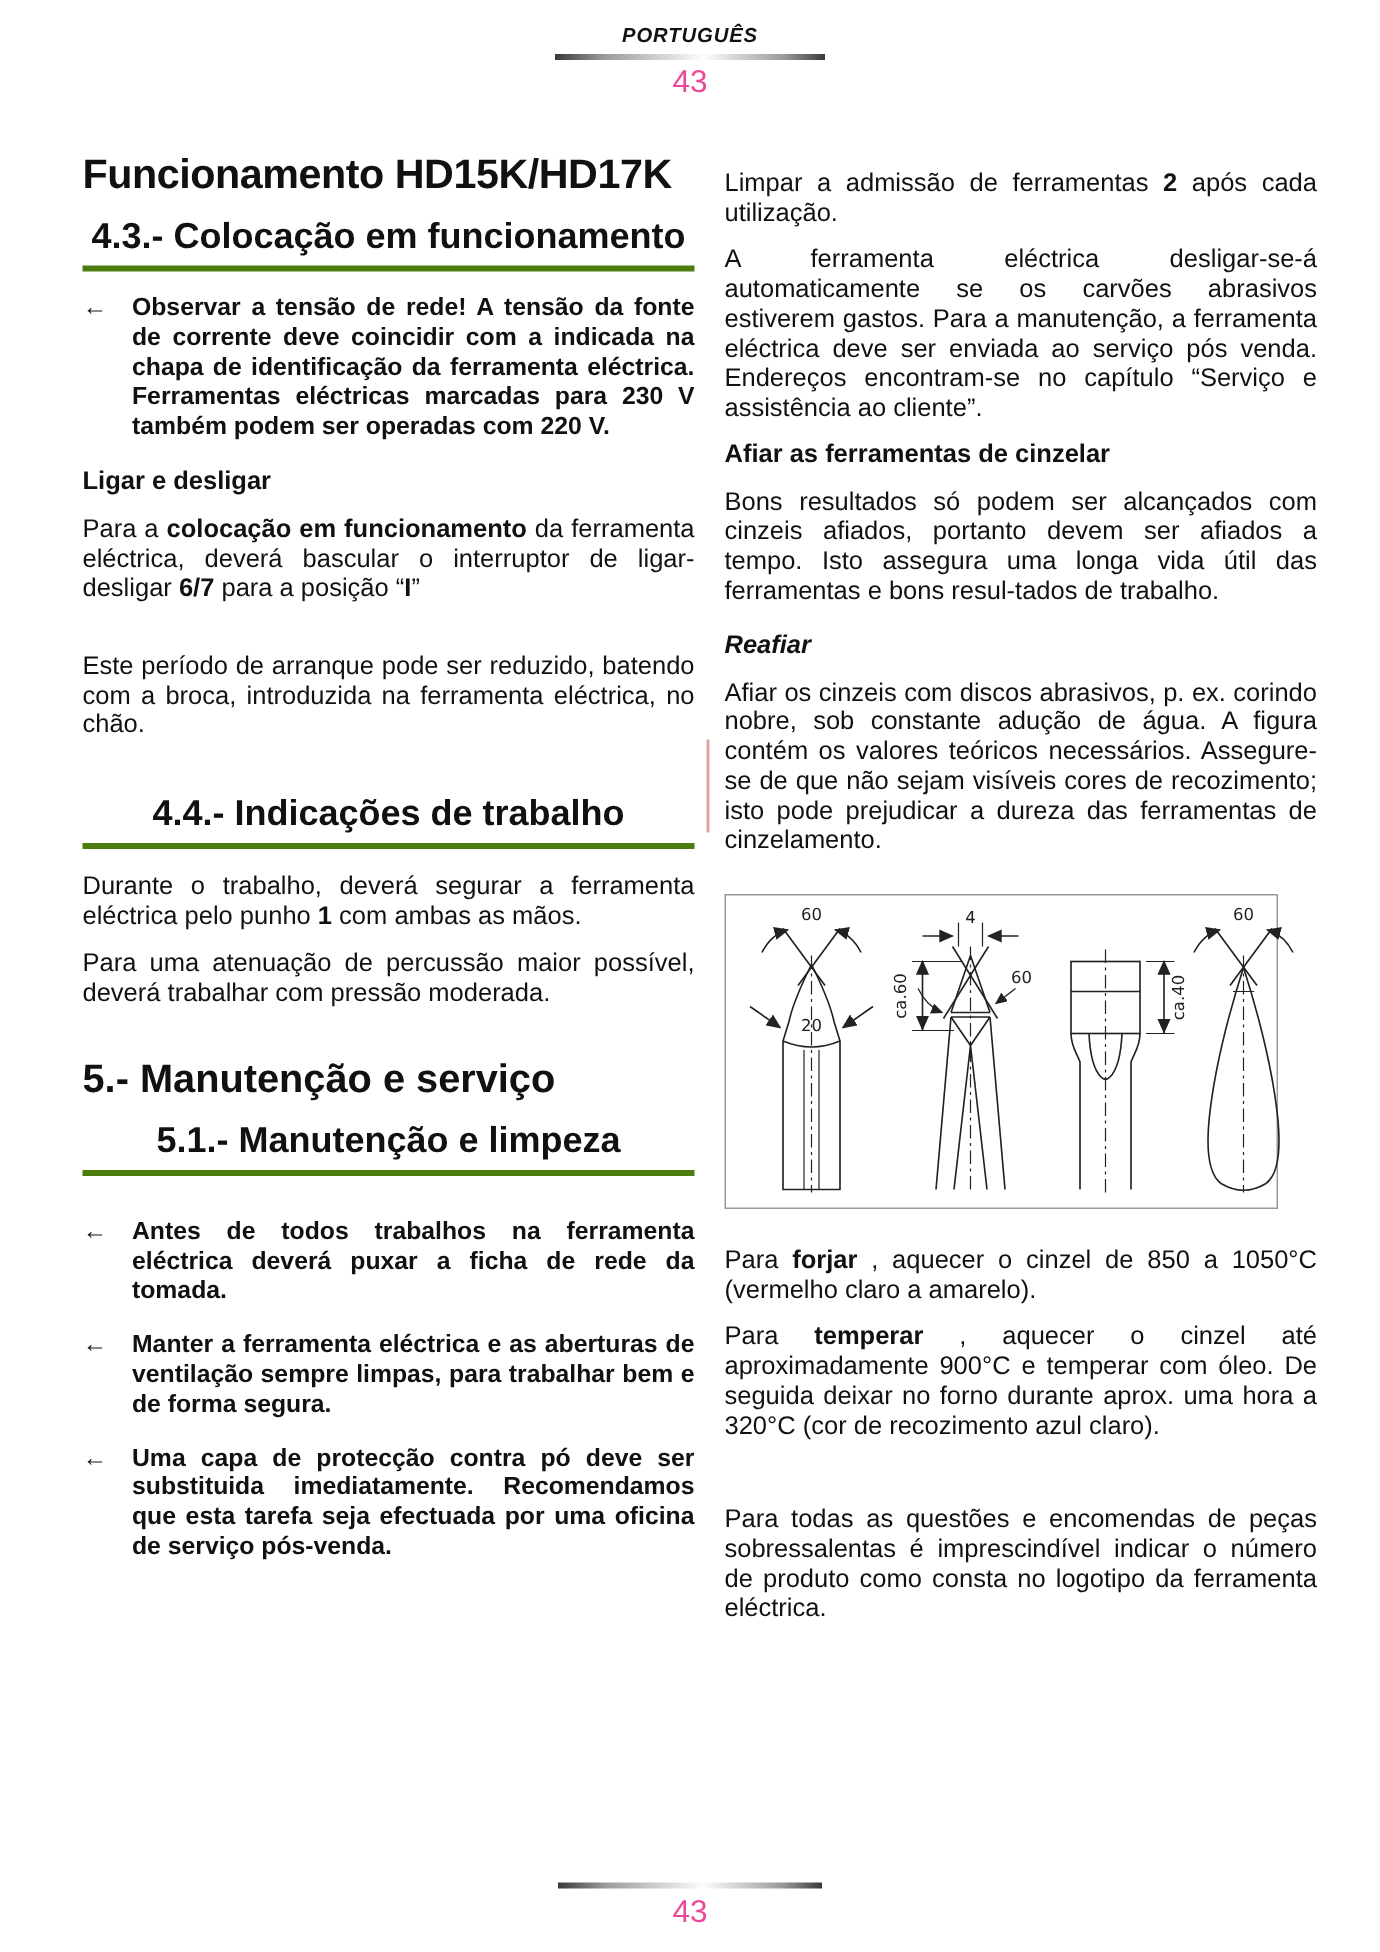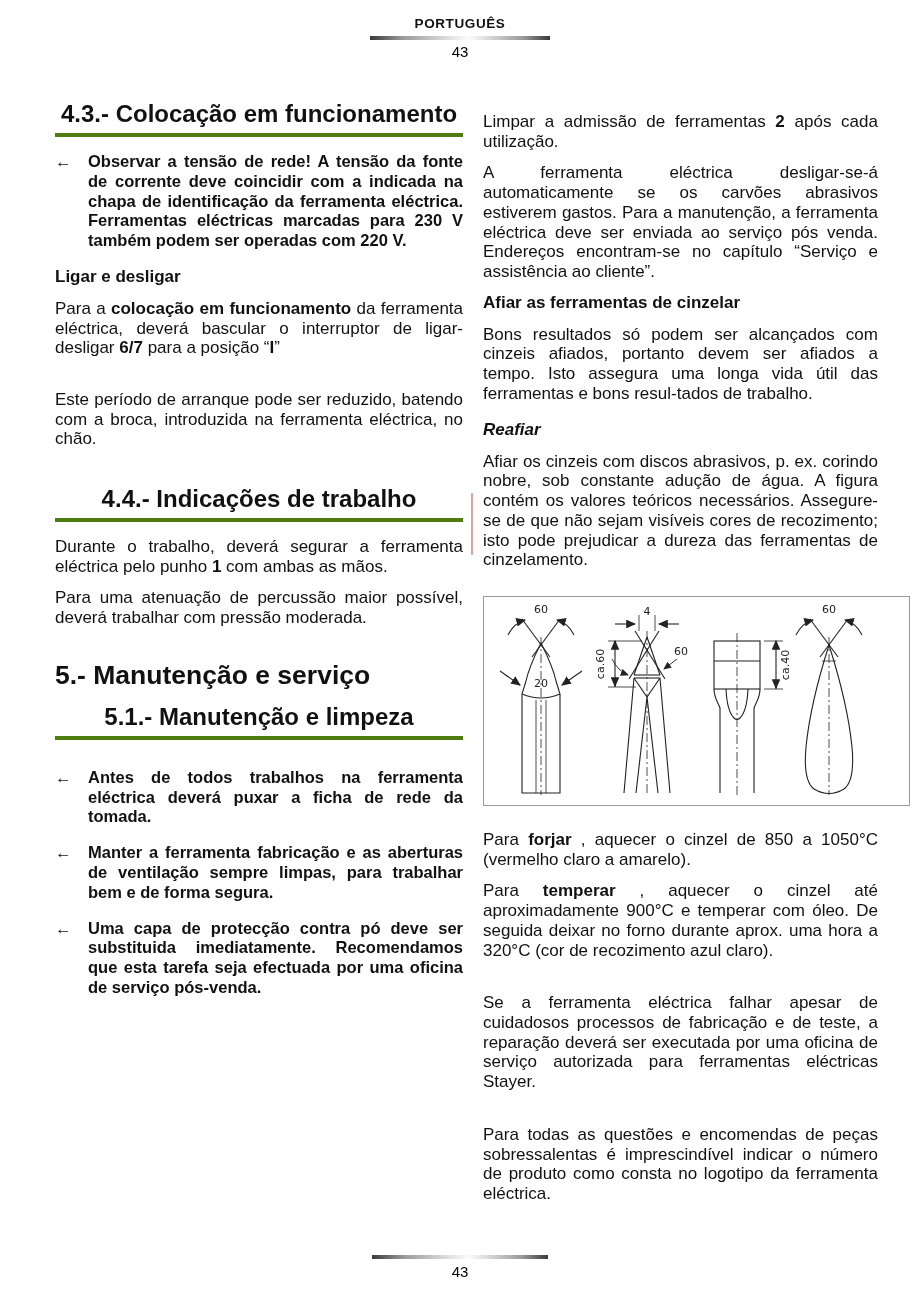--- a/index.html
+++ b/index.html
@@ -3,24 +3,24 @@
 <meta charset="utf-8">
 <style>
   html,body{margin:0;padding:0;background:#ffffff;}
   .page{
     position:relative;width:920px;height:1301px;background:#fff;
     font-family:"Liberation Sans","DejaVu Sans",sans-serif;color:#111;
     overflow:hidden;
   }
   
   .page-header{position:absolute;top:16px;left:0;width:100%;text-align:center;}
-  .lang-label{font-size:13.5px;font-weight:bold;letter-spacing:.6px;}
+  .lang-label{font-size:13.5px;font-weight:bold;letter-spacing:.6px;font-style:italic;}
   .rule-bar{height:4px;width:180px;margin:5px auto 3px;
     background:linear-gradient(to right,#3a3a3a,#9a9a9a 18%,#fdfdfd 55%,#9a9a9a 85%,#3a3a3a);}
-  .page-num{font-size:15px;color:#000000;}
+  .page-num{font-size:21px;color:#ec4899;}
   .page-footer{position:absolute;top:1255px;left:0;width:100%;text-align:center;}
   .page-footer .rule-bar{width:176px;margin:0 auto 4px;}
 
   
   .col-left{position:absolute;left:55px;top:100px;width:408px;}
   .col-right{position:absolute;left:483px;top:100px;width:395px;}
 
   p{margin:12px 0 11px;font-size:17px;line-height:1.16;text-align:justify;}
   b{font-weight:bold;}
 
@@ -32,41 +32,42 @@
   h3.sub-h{font-size:17px;font-weight:bold;margin:10px 0 3px;}
 
   .warn-item{display:flex;font-weight:bold;font-size:16.5px;line-height:1.2;margin:0 0 16px;}
   .warn-arrow{flex:none;width:33px;font-weight:bold;}
   .warn-text{flex:1;text-align:justify;}
   .warn-block{margin-top:28px;}
 
   .gap-s{height:10px;}
 
   
-  .figure-box{box-sizing:border-box;width:427px;height:210px;border:1px solid #999;
+  .figure-box{box-sizing:border-box;width:369px;height:210px;border:1px solid #999;
     margin:26px 0 24px;background:#fff;}
   .figure-box svg{display:block;}
   .fig-label{font-size:11px;fill:#222;font-family:"DejaVu Sans",sans-serif;}
 
   
   .revision-mark{position:absolute;left:471px;top:493px;width:2px;height:62px;
     background:#dd8a8a;opacity:.8;}
 </style>
 </head>
 <body>
 
 <div class="page">
 
   <div class="page-header">
     <div class="lang-label">PORTUGUÊS</div>
     <div class="rule-bar"></div>
     <div class="page-num">43</div>
   </div>
 
   <div class="col-left">
+    <h1 class="main-h">Funcionamento HD15K/HD17K</h1>
     <h2 class="sec-h">4.3.- Colocação em funcionamento</h2>
 
     <div class="warn-item">
       <span class="warn-arrow">←</span>
       <span class="warn-text">Observar a tensão de rede! A tensão da fonte de corrente deve coincidir com a indicada na chapa de identificação da ferramenta eléctrica. Ferramentas eléctricas marcadas para 230 V também podem ser operadas com 220 V.</span>
     </div>
 
     <h3 class="sub-h">Ligar e desligar</h3>
     <p><span>Para a </span><b>colocação em funcionamento</b><span> da ferramenta eléctrica, deverá bascular o interruptor de ligar-desligar </span><b>6/7</b><span> para a posição “</span><b>I</b><span>”</span></p>
     <p><br><span>Este período de arranque pode ser reduzido, batendo com a broca, introduzida na ferramenta eléctrica, no chão.</span></p>
@@ -78,21 +79,21 @@
     <h1 class="main-h5">5.- Manutenção e serviço</h1>
     <h2 class="sec-h">5.1.- Manutenção e limpeza</h2>
 
     <div class="warn-block">
       <div class="warn-item">
         <span class="warn-arrow">←</span>
         <span class="warn-text">Antes de todos trabalhos na ferramenta eléctrica deverá puxar a ficha de rede da tomada.</span>
       </div>
       <div class="warn-item">
         <span class="warn-arrow">←</span>
-        <span class="warn-text">Manter a ferramenta fabricação e as aberturas de ventilação sempre limpas, para trabalhar bem e de forma segura.</span>
+        <span class="warn-text">Manter a ferramenta eléctrica e as aberturas de ventilação sempre limpas, para trabalhar bem e de forma segura.</span>
       </div>
       <div class="warn-item">
         <span class="warn-arrow">←</span>
         <span class="warn-text">Uma capa de protecção contra pó deve ser substituida imediatamente. Recomendamos que esta tarefa seja efectuada por uma oficina de serviço pós-venda.</span>
       </div>
     </div>
   </div>
 
   <div class="col-right">
     <p><span>Limpar a admissão de ferramentas </span><b>2</b><span> após cada utilização.</span></p>
@@ -178,21 +179,20 @@
           <text class="fig-label" x="197" y="58" text-anchor="middle">60</text>
           <text class="fig-label" transform="translate(305,68) rotate(-90)" text-anchor="middle">ca.40</text>
           <text class="fig-label" x="345" y="16" text-anchor="middle">60</text>
         </g>
       </svg>
     </div>
 
     <p><span>Para </span><b>forjar</b><span> , aquecer o cinzel de 850 a 1050°C (vermelho claro a amarelo).</span></p>
     <p><span>Para </span><b>temperar</b><span> , aquecer o cinzel até aproximadamente 900°C e temperar com óleo. De seguida deixar no forno durante aprox. uma hora a 320°C (cor de recozimento azul claro).</span></p>
     <div class="gap-s"></div>
-    <p>Se a ferramenta eléctrica falhar apesar de cuidadosos processos de fabricação e de teste, a reparação deverá ser executada por uma oficina de serviço autorizada para ferramentas eléctricas Stayer.</p>
     <div class="gap-s"></div>
     <p>Para todas as questões e encomendas de peças sobressalentas é imprescindível indicar o número de produto como consta no logotipo da ferramenta eléctrica.</p>
   </div>
 
   <div class="revision-mark"></div>
 
   <div class="page-footer">
     <div class="rule-bar"></div>
     <div class="page-num">43</div>
   </div>

